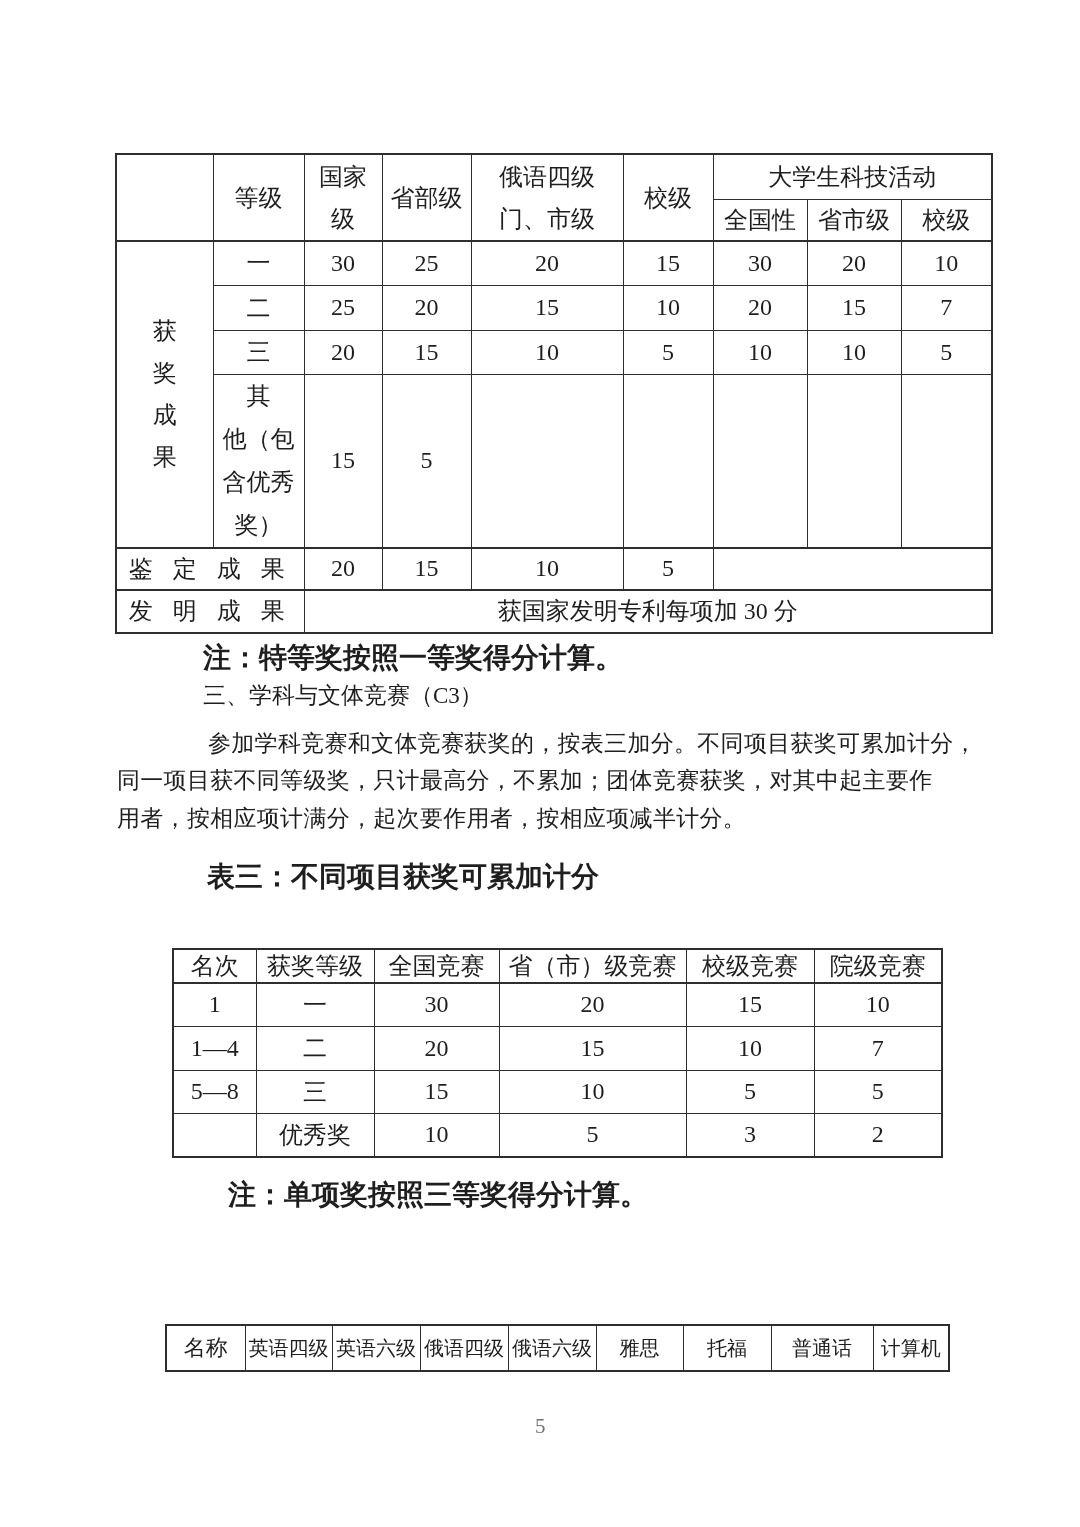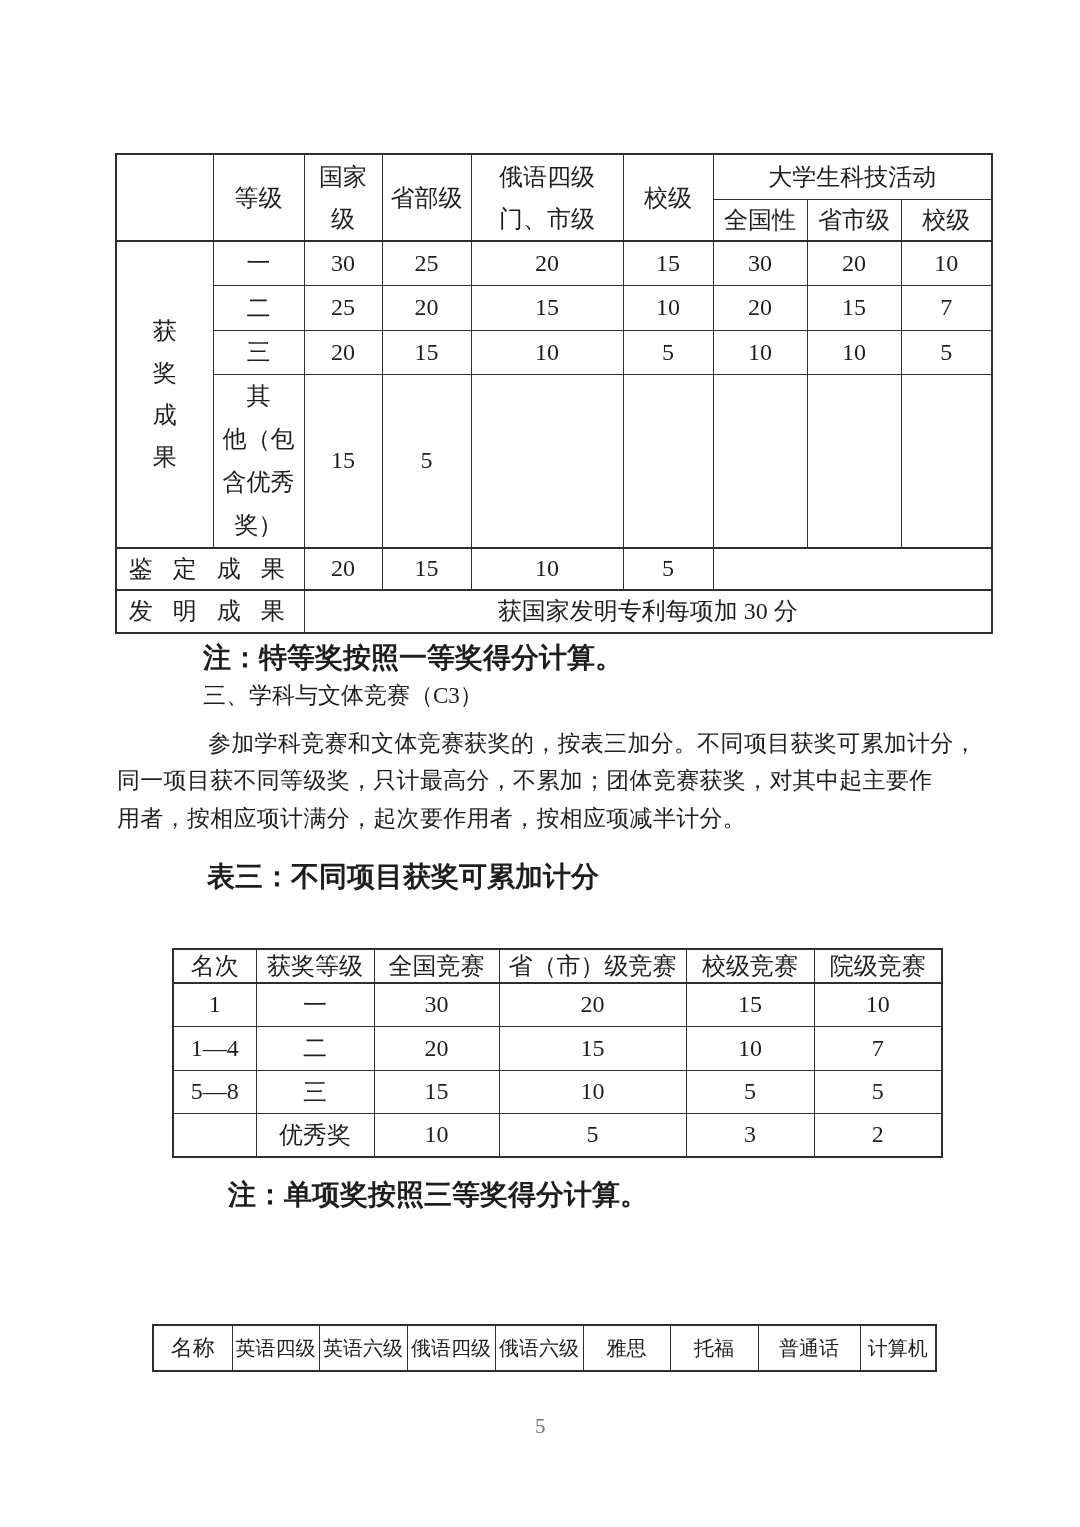--- a/index.html
+++ b/index.html
@@ -179,21 +179,21 @@
       <td>10</td>
       <td>5</td>
       <td>3</td>
       <td>2</td>
     </tr>
   </tbody>
     </table>
 
   <div class="abs note" style="left:228px; top:1176px;">注：单项奖按照三等奖得分计算。</div>
 
-  <table class="doc-table t3 abs" style="left:152px; top:1324px; width:783px; height:46px;">
+  <table class="doc-table t3 abs" style="left:165px; top:1324px; width:783px; height:46px;">
     <colgroup>
       <col style="width:79px">
         <col style="width:87px">
         <col style="width:88px">
       <col style="width:88px">
         <col style="width:88px">
         <col style="width:87px">
       <col style="width:88px">
         <col style="width:102px">
         <col style="width:76px">

